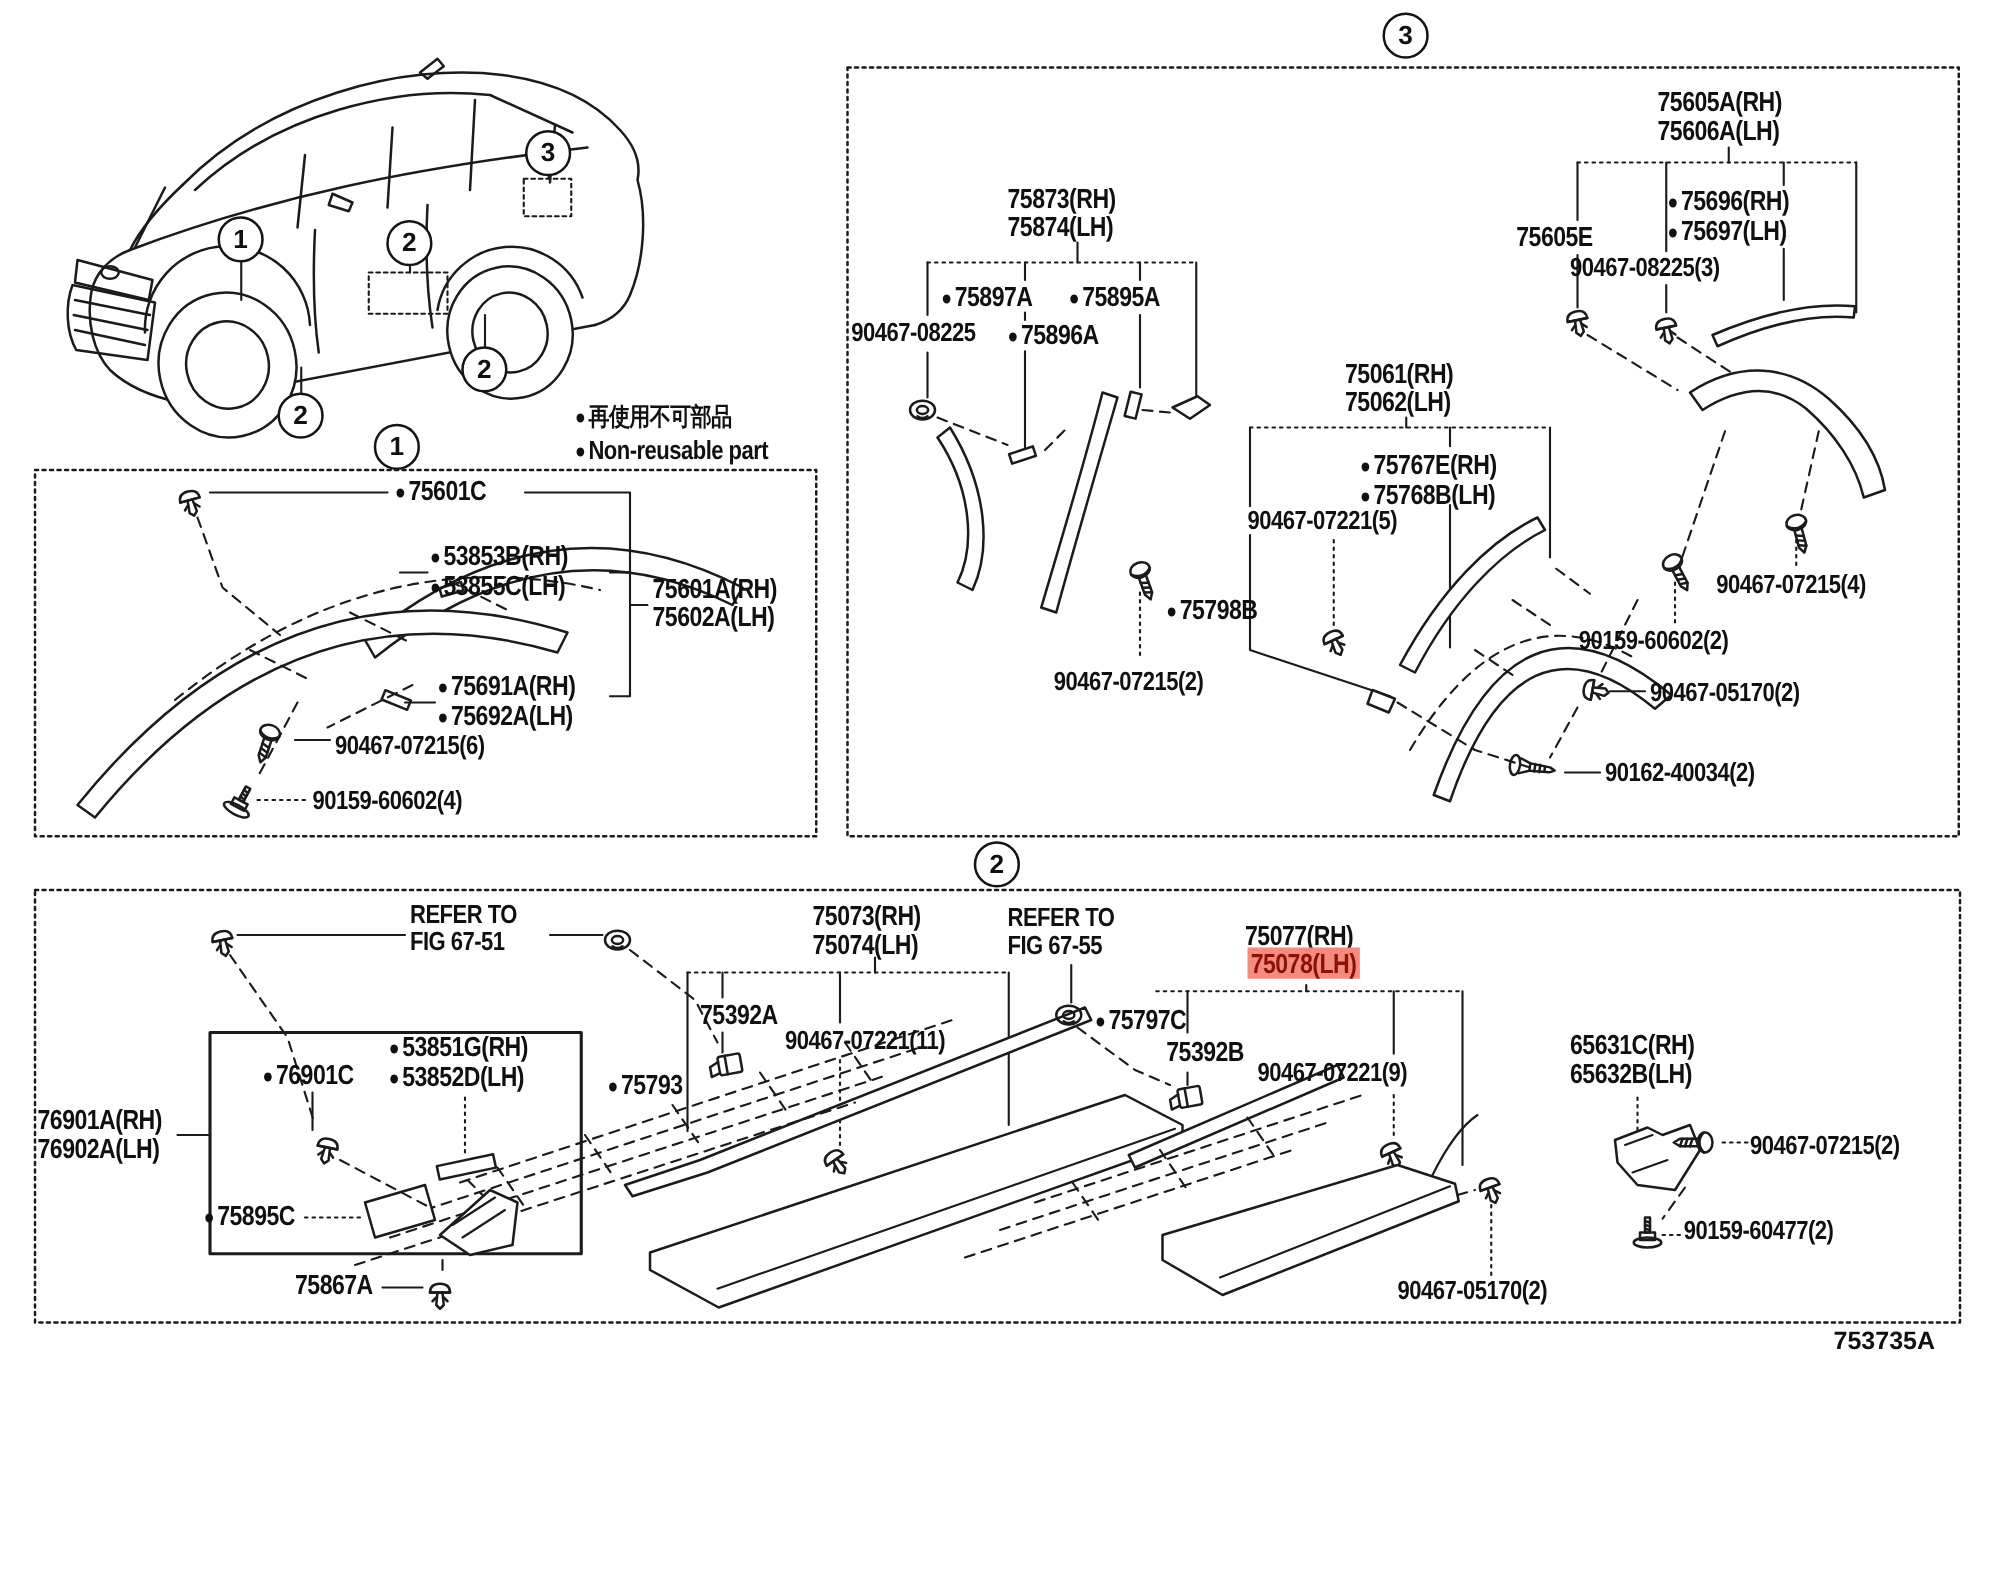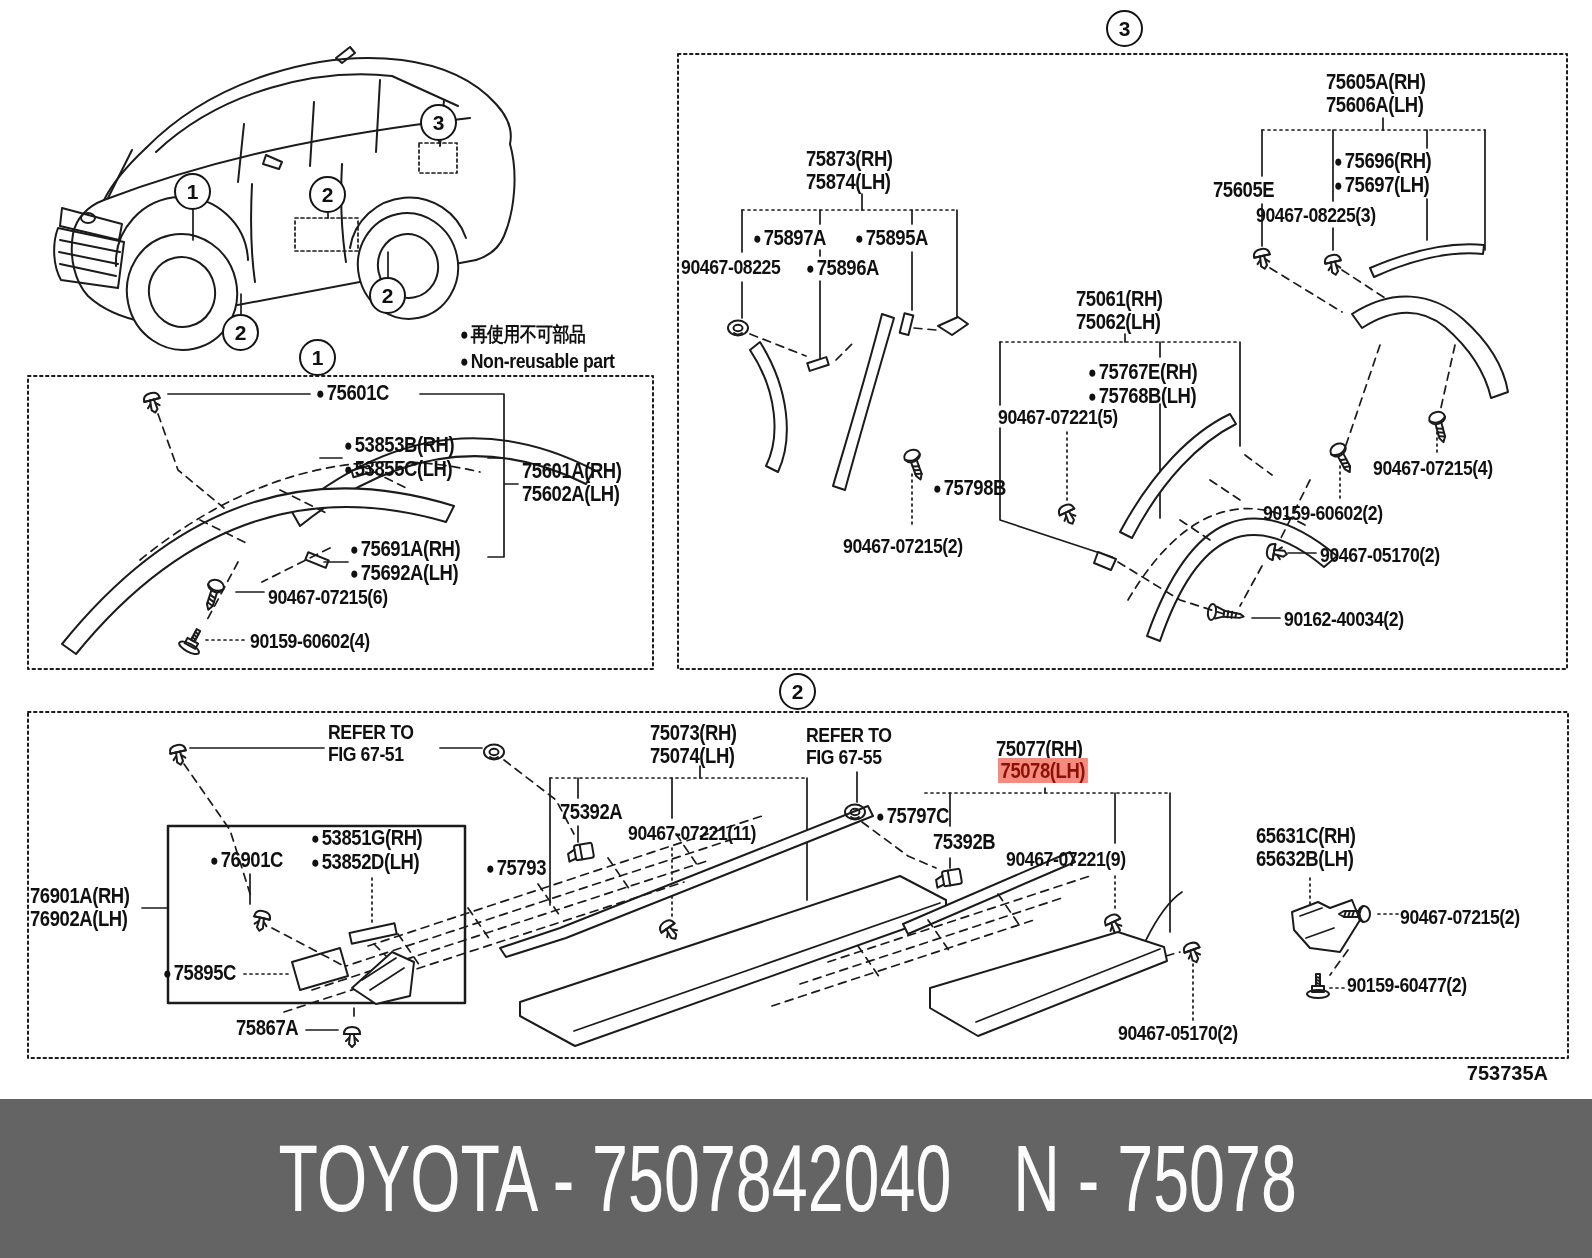--- a/index.html
+++ b/index.html
@@ -372,18 +372,14 @@
 <div class="lbl" style="left:311px;top:826px">
   <div><span class="dot">●</span><span>53851G(RH)</span></div>
   <div><span class="dot">●</span><span>53852D(LH)</span></div>
 </div>
 <div class="lbl" style="left:163px;top:961px">
   <span class="dot">●</span><span>75895C</span>
 </div>
 <div class="lbl" style="left:236px;top:1016px">75867A</div>
 
 <div class="figcode">753735A</div>
-<div class="banner">
-  <div class="bt bt-left">TOYOTA - 7507842040</div>
-  <div class="bt bt-right">N - 75078</div>
-</div>
 
 </div>
 
 </body></html>

